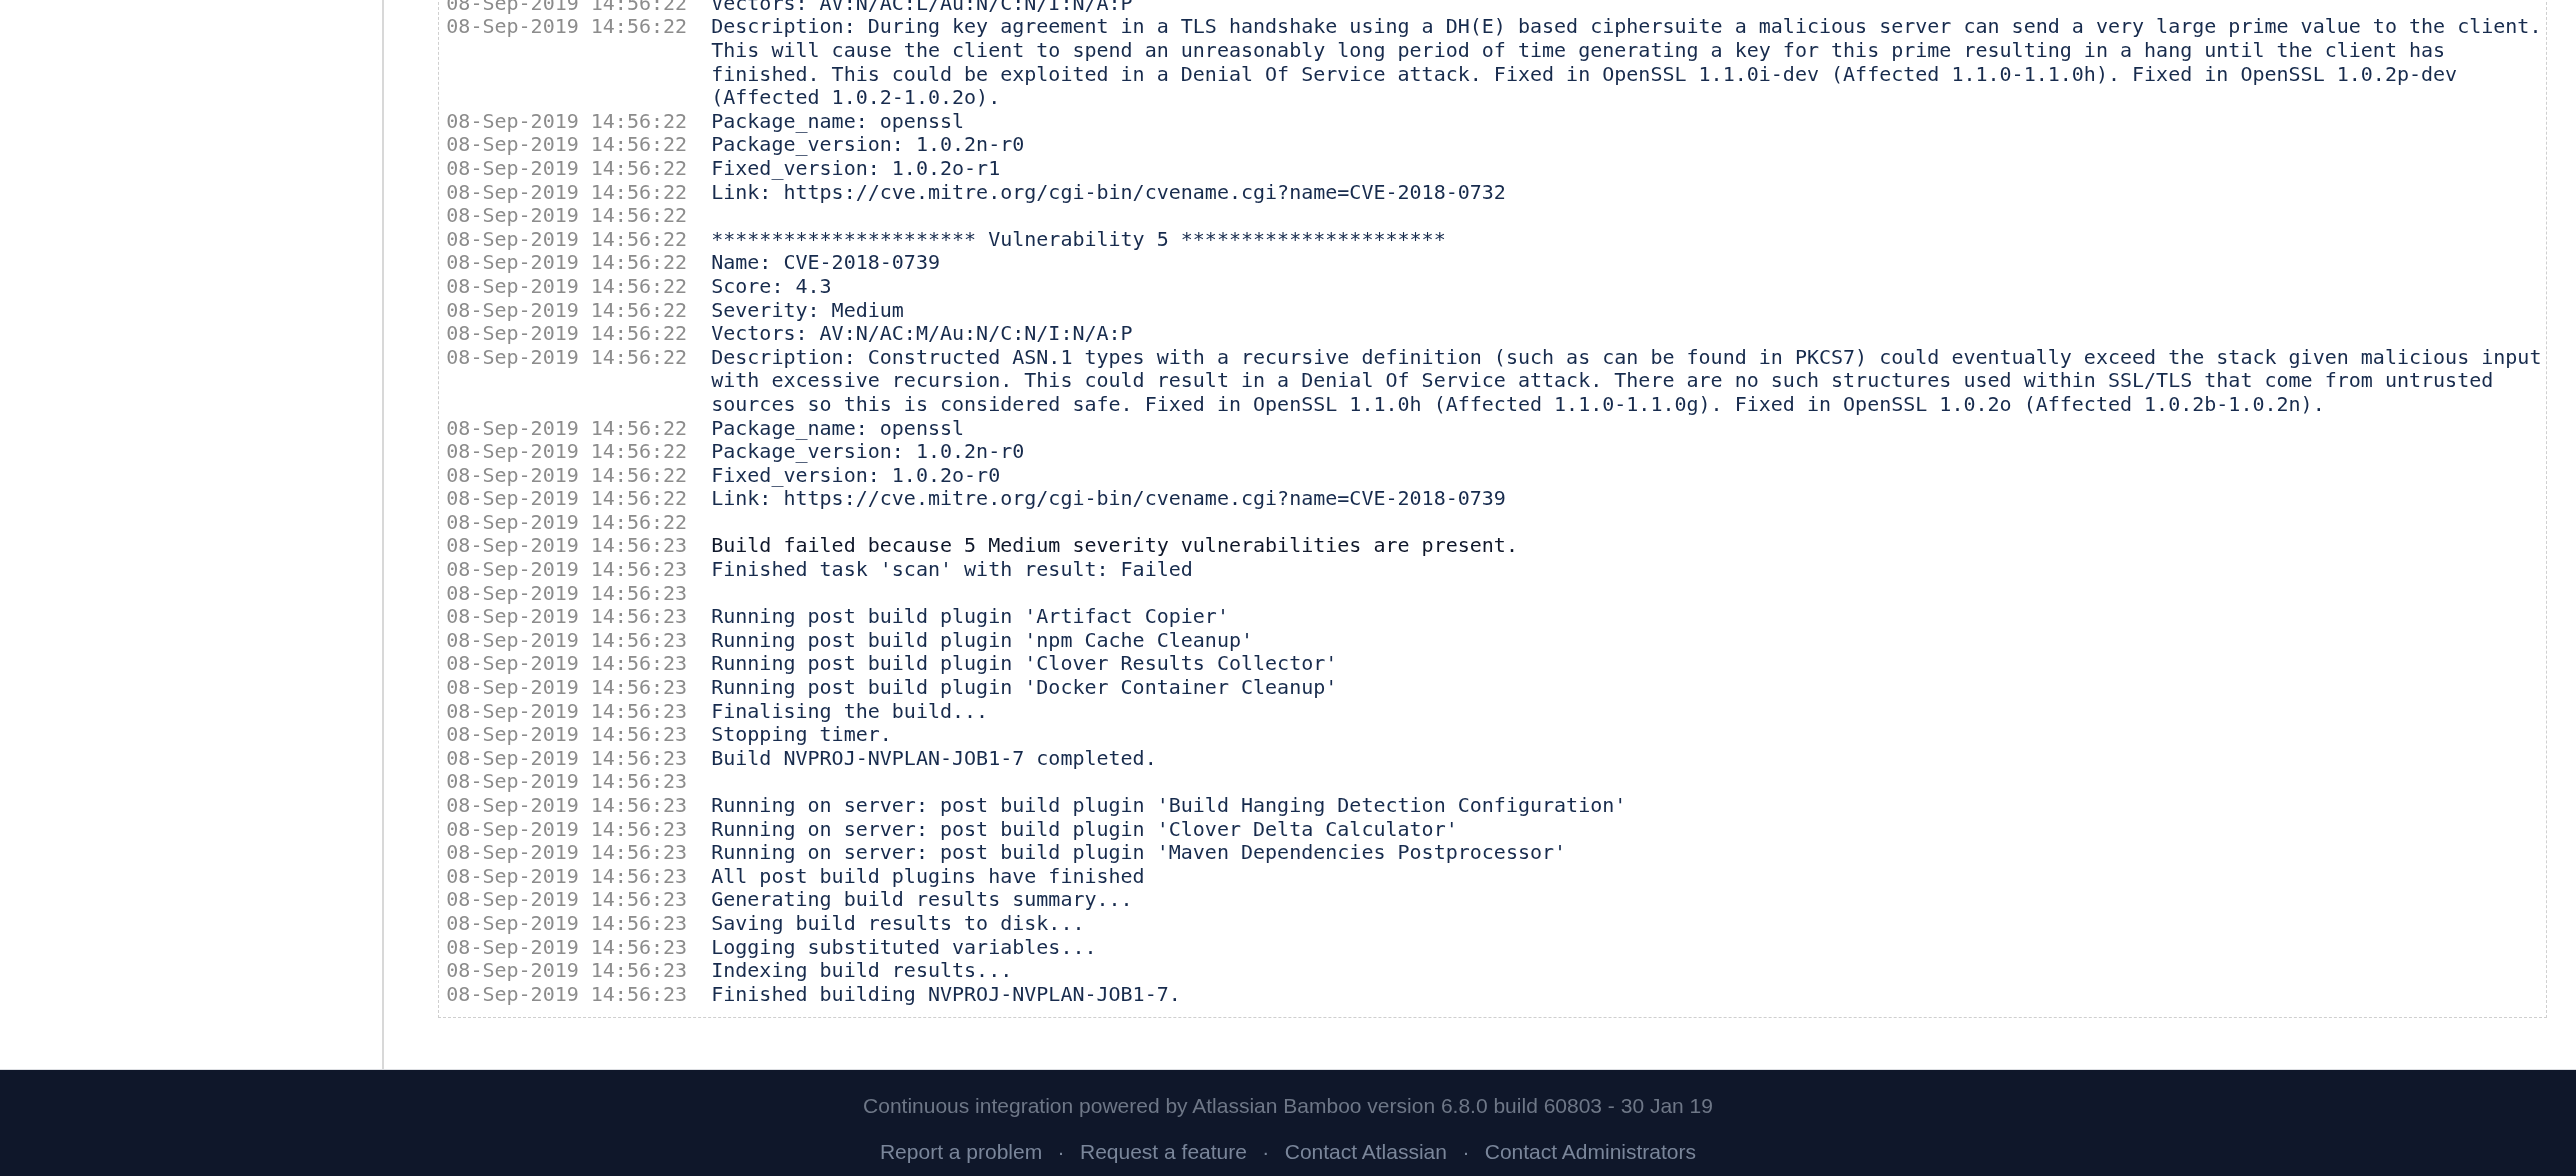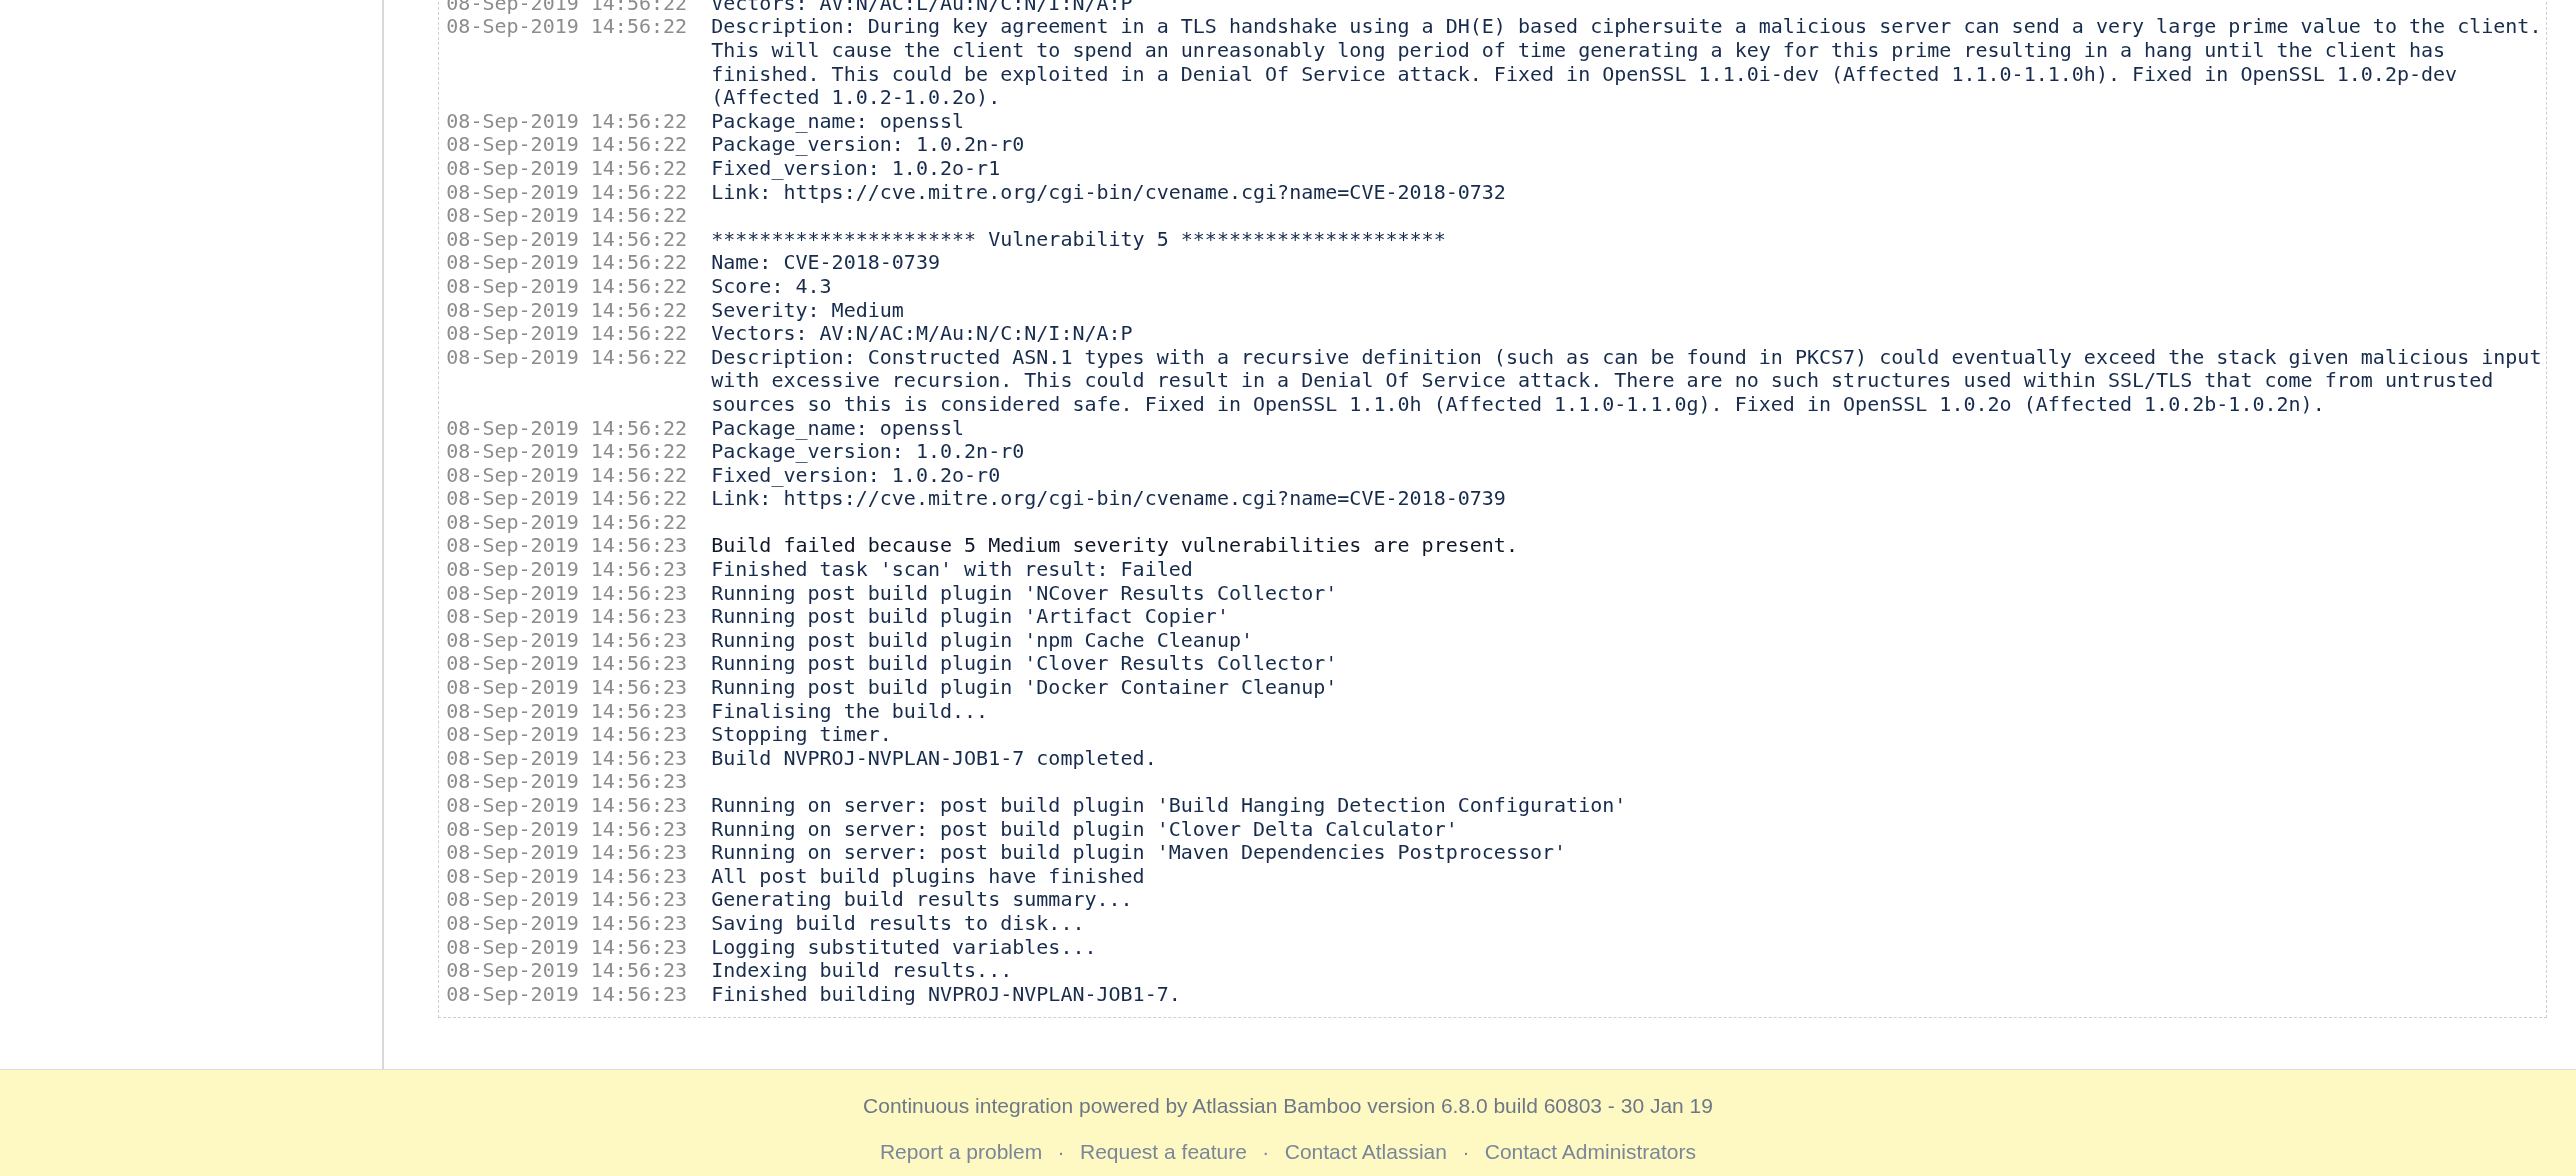--- a/index.html
+++ b/index.html
@@ -47,21 +47,21 @@
     margin-left: 2ch;
     color: #172b4d;
     white-space: pre;
   }
   .log-row.error .log-msg { color: #0f172a; }
 
   
   .footer {
     position: absolute; left: 0; top: 1069px;
     width: 2576px; height: 107px;
-    background: #fef9c3;
+    background: #0f172a;
     border-top: 1.8px solid #dcdee2;
     text-align: center;
     color: #6e7787;
     font-size: 21px;
   }
   .powered-by { margin-top: 23.6px; }
   .footer-links { margin-top: 22px; }
   .footer-links a {
     color: #7a869a;
     text-decoration: none;
@@ -201,21 +201,20 @@
       <span class="log-msg">Build failed because 5 Medium severity vulnerabilities are present.</span>
     </div>
 
     <div class="log-row">
       <span class="log-ts">08-Sep-2019 14:56:23</span>
       <span class="log-msg">Finished task 'scan' with result: Failed</span>
     </div>
 
     <div class="log-row">
       <span class="log-ts">08-Sep-2019 14:56:23</span>
-      <span class="log-msg">Running post build plugin 'NCover Results Collector'</span>
     </div>
 
     <div class="log-row">
       <span class="log-ts">08-Sep-2019 14:56:23</span>
       <span class="log-msg">Running post build plugin 'Artifact Copier'</span>
     </div>
 
     <div class="log-row">
       <span class="log-ts">08-Sep-2019 14:56:23</span>
       <span class="log-msg">Running post build plugin 'npm Cache Cleanup'</span>

